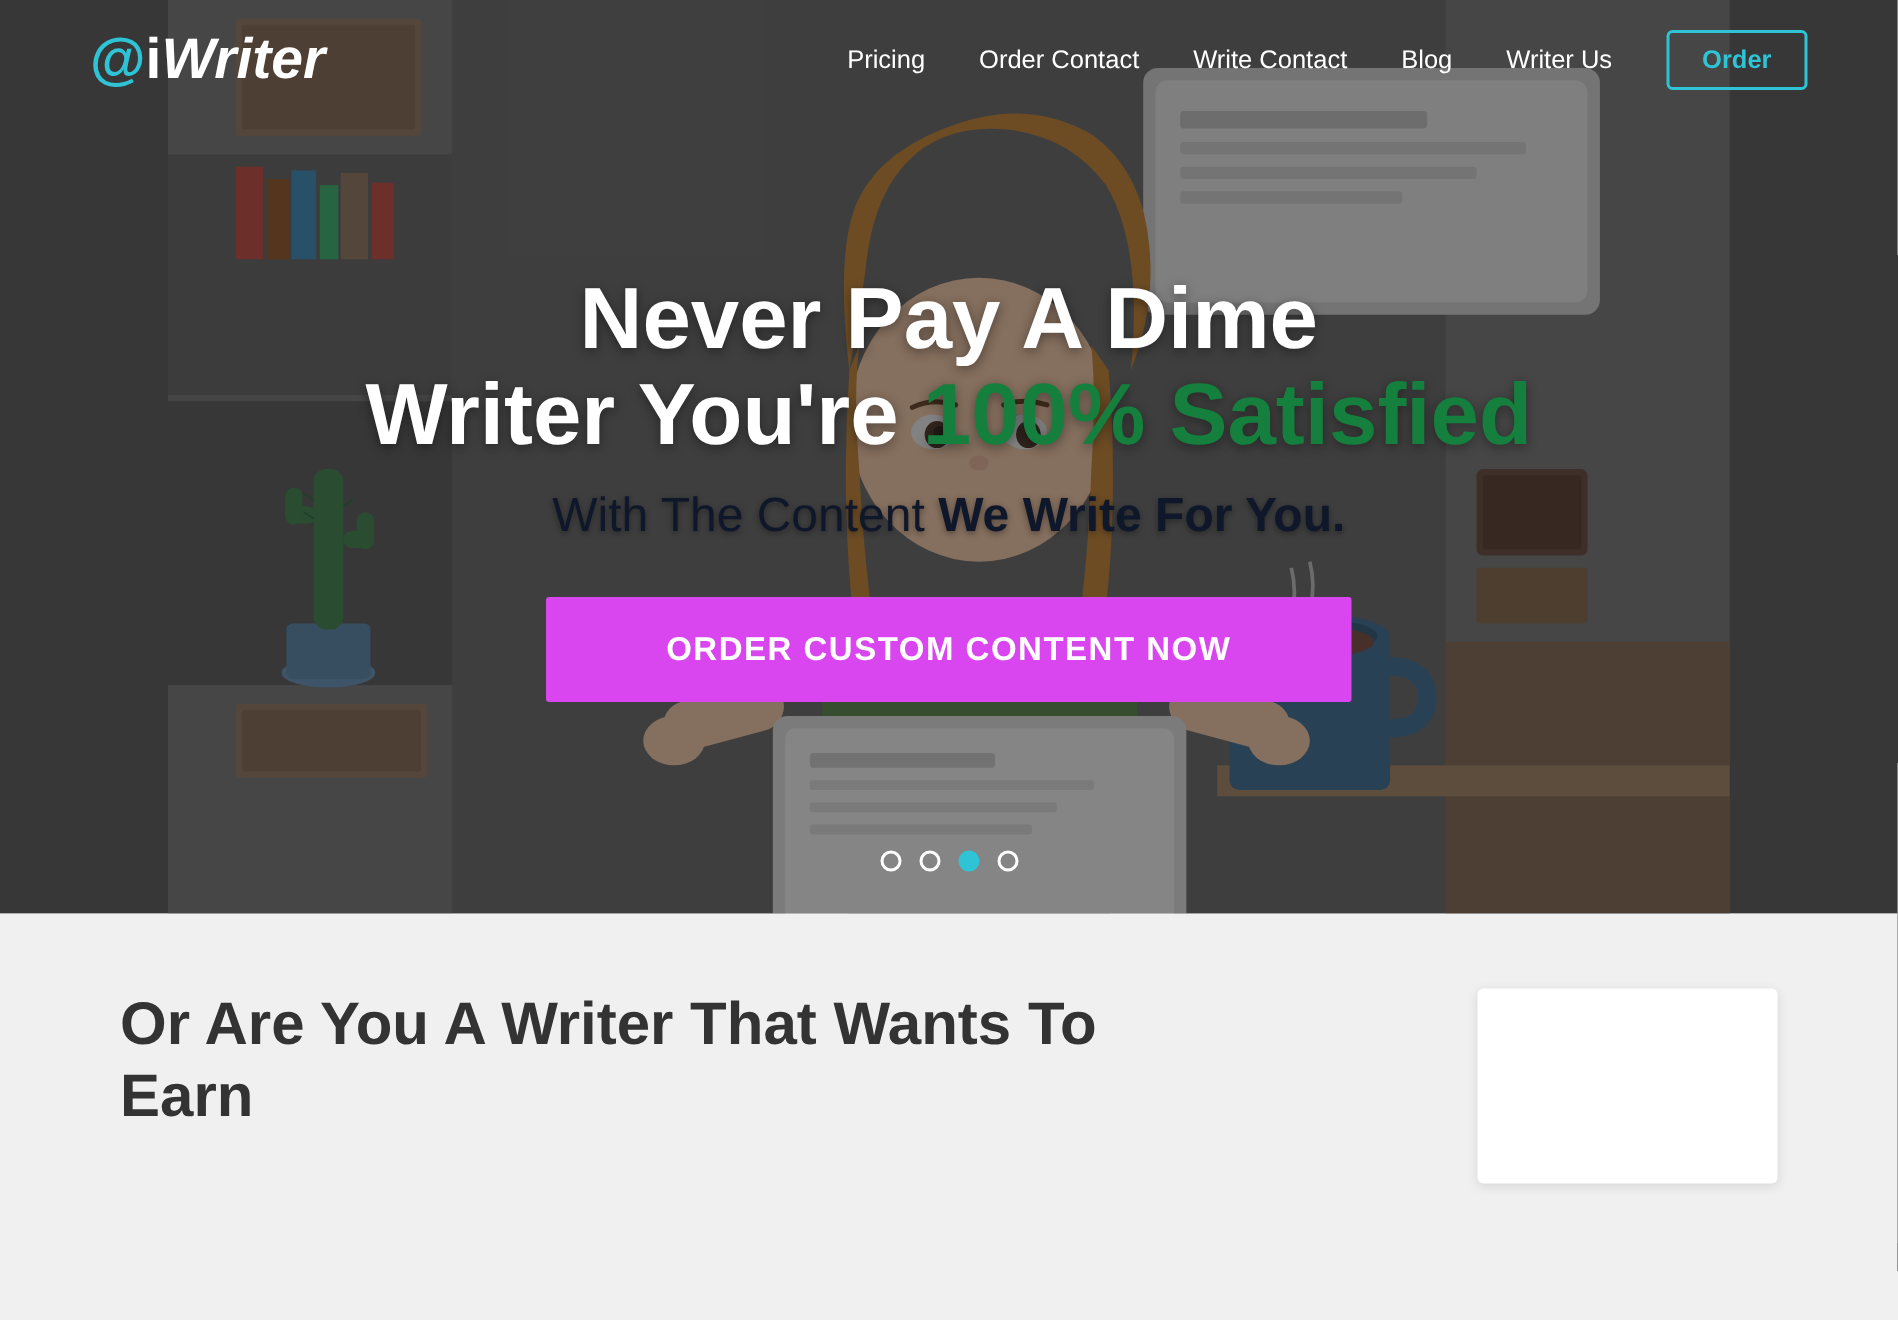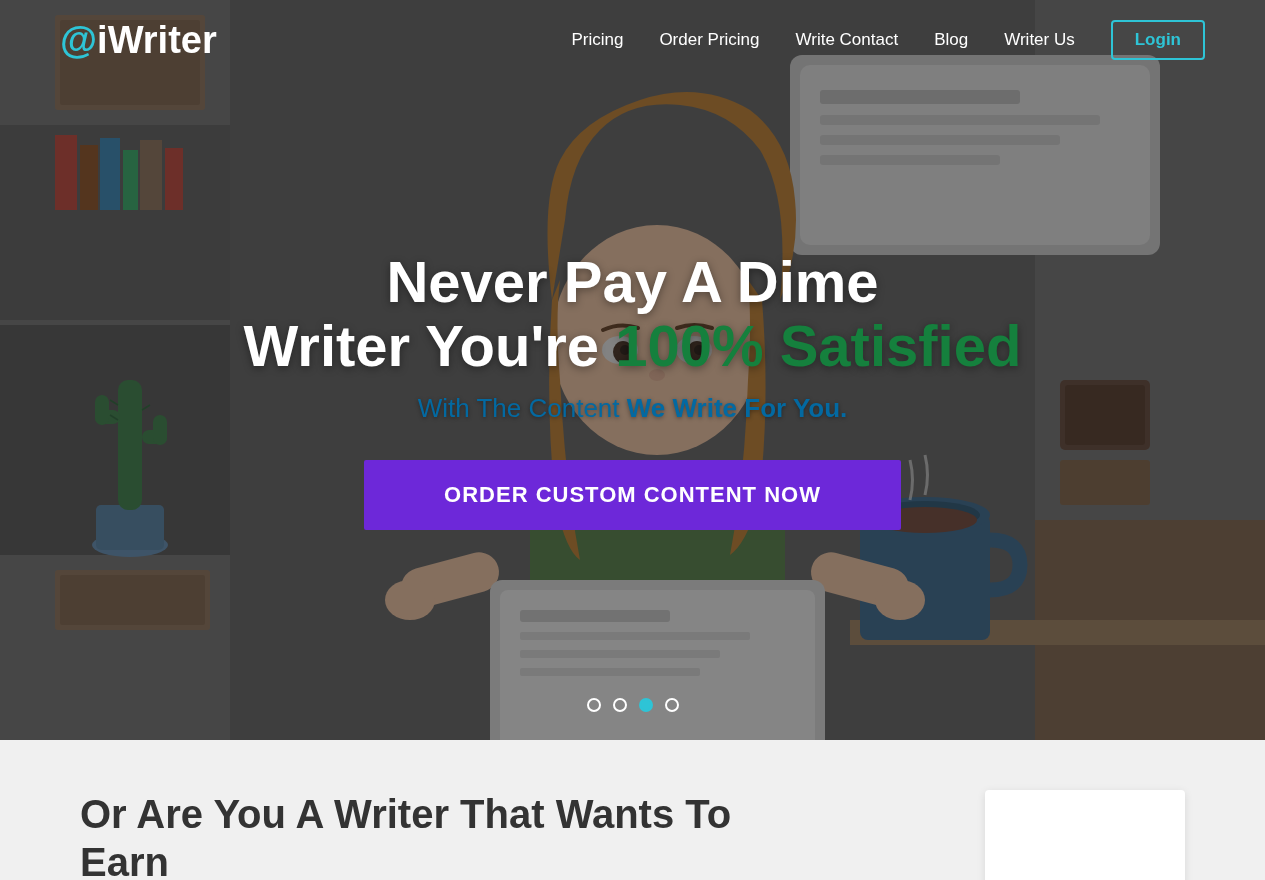--- a/index.html
+++ b/index.html
@@ -41,21 +41,21 @@
       font-weight: 600;
       background: transparent;
       cursor: pointer;
       text-decoration: none;
     }
 
     
     .hero {
       position: relative;
       width: 1265px;
-      height: 740px;
+      height: 609px;
       overflow: hidden;
     }
     .hero-bg {
       position: absolute;
       inset: 0;
       background: #4a4a4a;
       overflow: hidden;
     }
 
     
@@ -87,32 +87,32 @@
       font-size: 58px;
       font-weight: 700;
       color: white;
       line-height: 1.1;
       text-shadow: 0 2px 8px rgba(0,0,0,0.4);
     }
     .hero-highlight {
       color: #15803d;
     }
     .hero-subtitle {
-      font-size: 26px;
-      color: #0369a1;
+      font-size: 32px;
+      color: #0f172a;
       margin-top: 16px;
       font-weight: 400;
       text-shadow: 0 1px 4px rgba(0,0,0,0.4);
     }
     .hero-subtitle strong {
       font-weight: 700;
     }
     .cta-button {
       margin-top: 36px;
-      background: #6d28d9;
+      background: #d946ef;
       color: white;
       font-size: 22px;
       font-weight: 700;
       letter-spacing: 1px;
       padding: 22px 80px;
       border: none;
       border-radius: 2px;
       cursor: pointer;
       text-transform: uppercase;
     }
@@ -173,30 +173,30 @@
       width: 100%;
       height: 100%;
     }
   </style>
 </head>
 <body>
 
 <header>
   <div class="logo">
     <span style="font-size:38px;font-weight:900;color:white;">
-      <span style="color:#2ec4d6;">@</span><span style="color:white;">i</span><span style="color:white;text-align:right;">Writer</span>
+      <span style="color:#2ec4d6;">@</span><span style="color:white;">i</span><span style="color:white;font-style:italic;text-align:right;">Writer</span>
     </span>
   </div>
   <nav>
     <a href="#">Pricing</a>
-    <a href="#">Order Pricing</a>
+    <a href="#">Order Contact</a>
     <a href="#">Write Contact</a>
     <a href="#">Blog</a>
     <a href="#">Writer Us</a>
-    <a href="#" class="login-btn">Login</a>
+    <a href="#" class="login-btn">Order</a>
   </nav>
 </header>
 
 <section class="hero">
 
   <div class="hero-bg">
     <svg class="hero-svg" viewBox="0 0 1265 740" xmlns="http://www.w3.org/2000/svg">
 
       <rect width="1265" height="740" fill="#5a5a5a"></rect>
 

